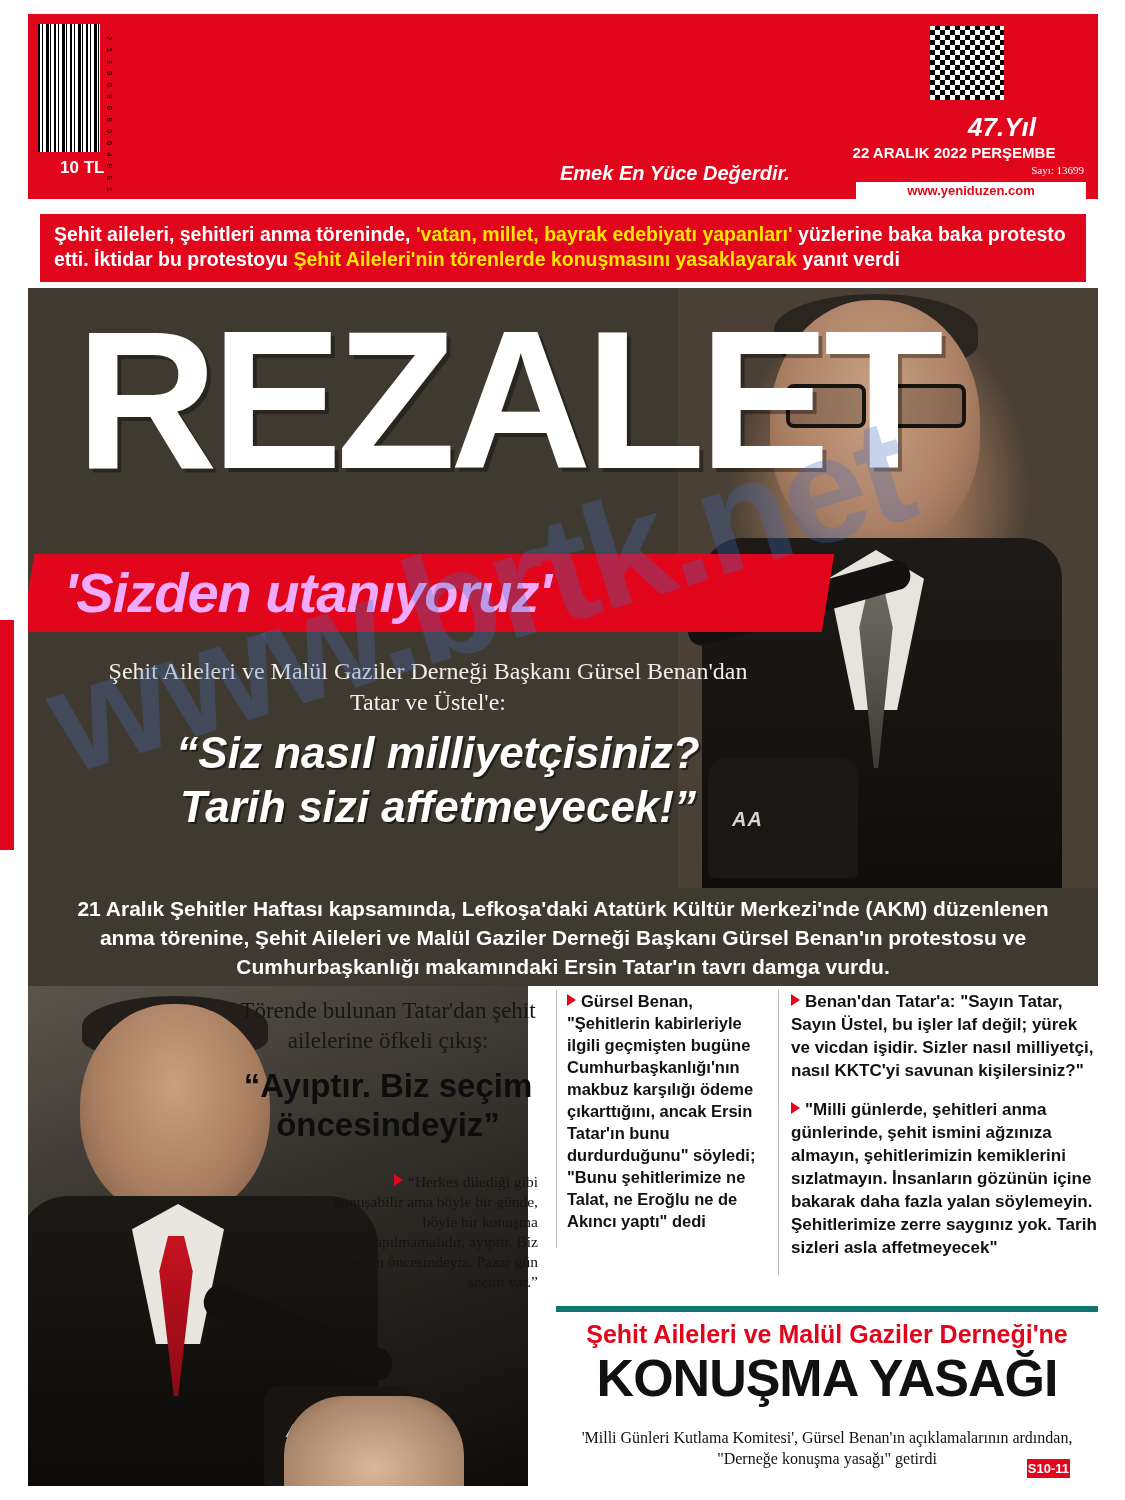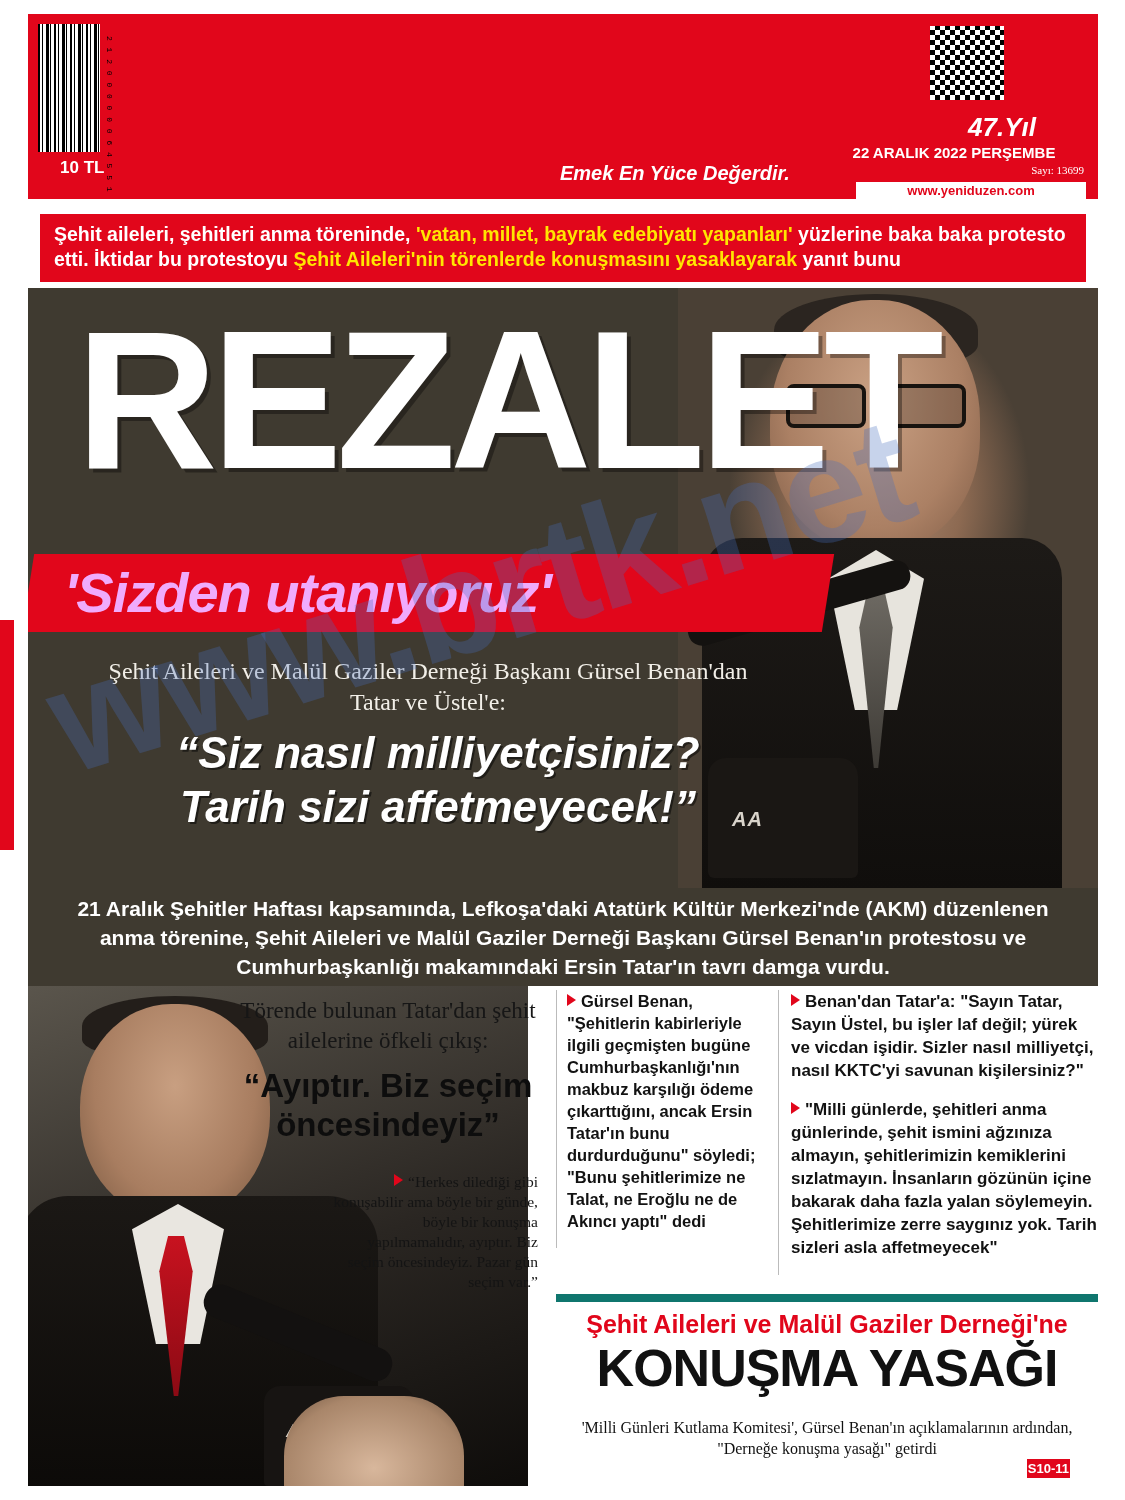--- a/index.html
+++ b/index.html
@@ -469,23 +469,23 @@
     line-height: 22px;
     font-weight: bold;
     color: #121212;
     margin-bottom: 16px;
   }
   .col4 .col-p { font-size: 17px; line-height: 23px; }
 
   
   .bottom-box {
     position: absolute;
-    left: 528px; top: 308px;
+    left: 528px; top: 320px;
     width: 542px; height: 186px;
-    border-top: 8px solid #0f766e;
+    border-top: 6px solid #0f766e;
     box-sizing: border-box;
   }
   .bb-line1 {
     text-align: center;
     font-size: 25px;
     font-weight: bold;
     color: #e1061b;
     margin-top: 8px;
   }
   .bb-line2 {
@@ -548,21 +548,21 @@
     <div class="slogan">Emek En Yüce Değerdir.</div>
 
     <div class="qr"></div>
     <div class="year-badge">47.Yıl</div>
     <div class="date-line">22 ARALIK 2022 PERŞEMBE</div>
     <div class="issue-line">Sayı: 13699</div>
     <div class="web-line">www.yeniduzen.com</div>
   </div>
 
   <div class="kicker">
-    <span>Şehit aileleri, şehitleri anma töreninde, </span><span class="hl">'vatan, millet, bayrak edebiyatı yapanları'</span><span> yüzlerine baka baka protesto etti. İktidar bu protestoyu </span><span class="hl">Şehit Aileleri'nin törenlerde konuşmasını yasaklayarak</span><span> yanıt bunu</span>
+    <span>Şehit aileleri, şehitleri anma töreninde, </span><span class="hl">'vatan, millet, bayrak edebiyatı yapanları'</span><span> yüzlerine baka baka protesto etti. İktidar bu protestoyu </span><span class="hl">Şehit Aileleri'nin törenlerde konuşmasını yasaklayarak</span><span> yanıt verdi</span>
   </div>
 
   <div class="hero">
     <div class="hero-photo">
       <div class="hair"></div>
       <div class="face"></div>
       <div class="glasses"></div>
       <div class="suit"></div>
       <div class="shirt"></div>
       <div class="tie"></div>

